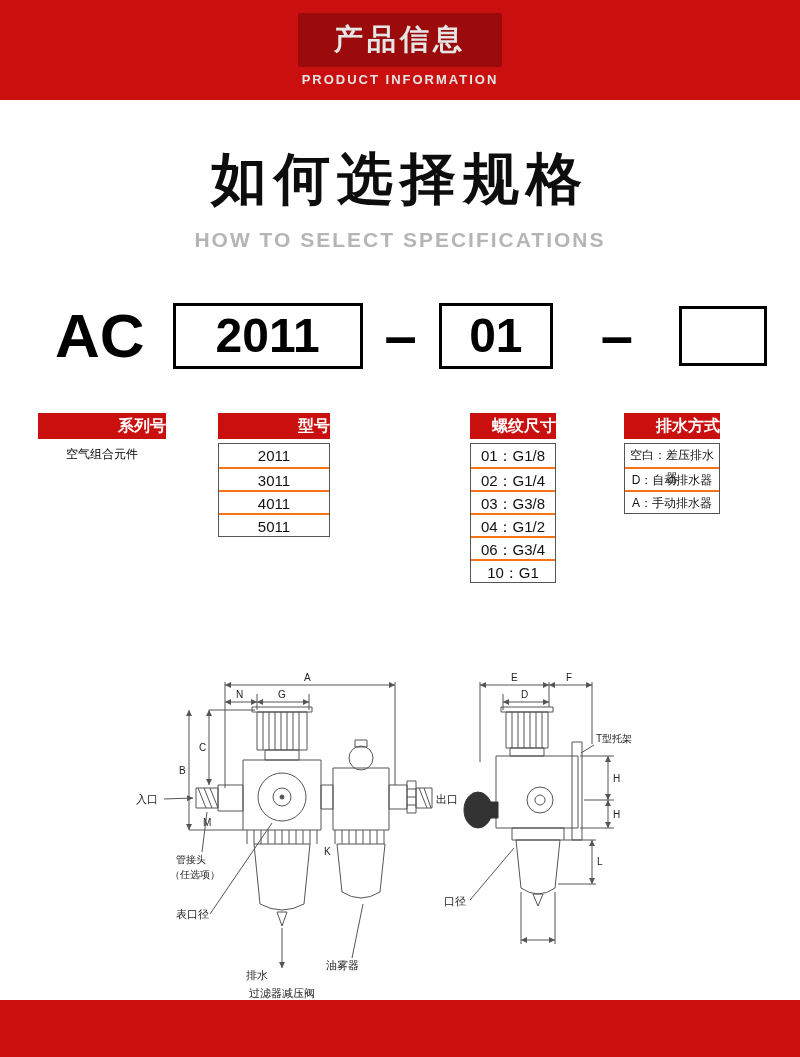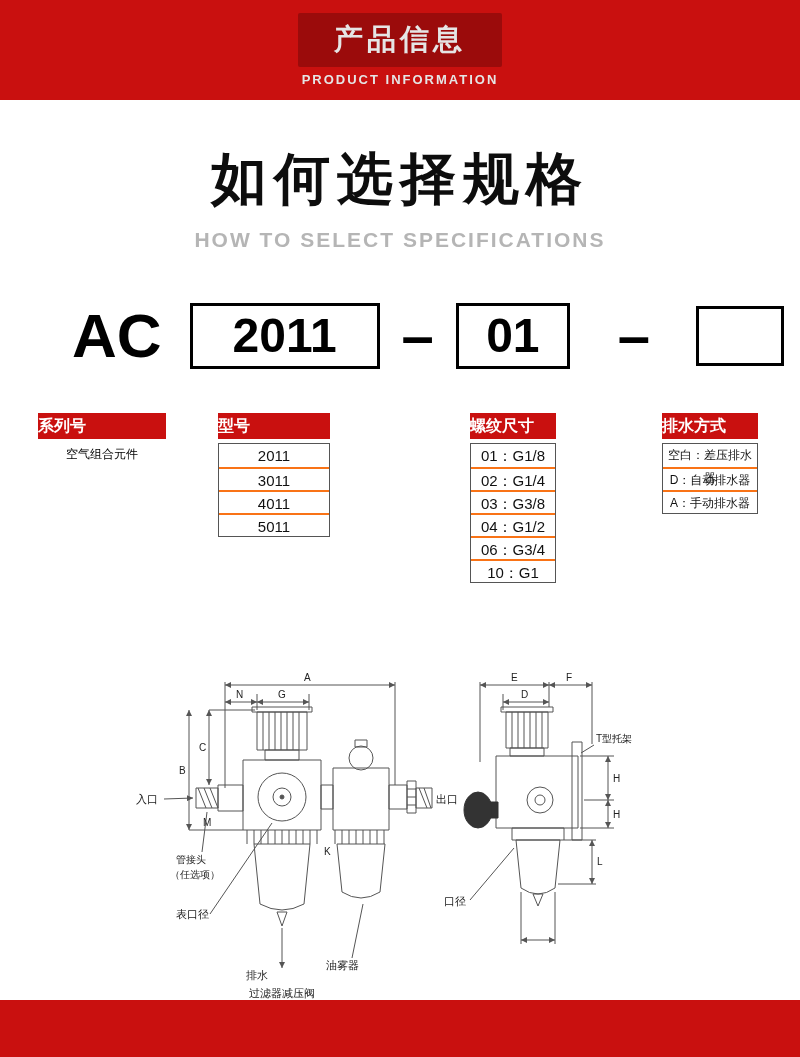--- a/index.html
+++ b/index.html
@@ -12,36 +12,36 @@
   .banner-badge { display: inline-block; margin-top: 13px; padding: 7px 36px; background: #9b0b0b; border-radius: 2px; }
   .banner-title { font-size: 29px; font-weight: bold; letter-spacing: 4px; }
   .banner-subtitle { margin-top: 5px; font-size: 13px; letter-spacing: 2px; font-weight: bold; }
 
   
   .heading { position: absolute; top: 142px; left: 0; width: 100%; text-align: center; }
   .heading-title { font-size: 56px; font-weight: bold; color: #0d0d0d; letter-spacing: 7px; }
   .heading-subtitle { margin-top: 10px; font-size: 21px; font-weight: bold; color: #b5b5b5; letter-spacing: 2px; }
 
   
-  .model-row { position: absolute; top: 303px; left: 72px; display: flex; align-items: center; }
+  .model-row { position: absolute; top: 303px; left: 55px; display: flex; align-items: center; }
   .code-prefix { font-size: 62px; font-weight: bold; line-height: 1; }
   .code-box { display: flex; align-items: center; justify-content: center; border: 3px solid #000; font-size: 48px; font-weight: bold; line-height: 1; }
   .box-model  { width: 190px; height: 66px; margin-left: 28px; }
   .code-dash  { font-size: 58px; font-weight: bold; margin-left: 22px; line-height: 1; }
   .box-thread { width: 114px; height: 66px; margin-left: 22px; }
   .dash2 { margin-left: 48px; }
   .box-drain  { width: 88px; height: 60px; margin-left: 46px; }
 
   
   .col { position: absolute; top: 413px; }
-  .col-header { height: 26px; line-height: 26px; background: #c9100f; color: #fff; font-size: 16px; font-weight: bold; text-align: left; }
+  .col-header { height: 26px; line-height: 26px; background: #c9100f; color: #fff; font-size: 16px; font-weight: bold; text-align: right; }
   .col-series { left: 38px;  width: 128px; }
   .col-model  { left: 218px; width: 112px; }
   .col-thread { left: 442px; width: 114px; padding-left: 28px; }
-  .col-drain  { left: 634px; width: 124px; padding-left: 28px; }
+  .col-drain  { left: 596px; width: 124px; padding-left: 28px; }
   .col-plain { margin-top: 7px; font-size: 12px; text-align: center; color: #000; }
   .col-table { margin-top: 4px; border: 1px solid #555; background: #fff; }
   .cell { height: 23px; line-height: 23px; text-align: center; font-size: 15px; color: #111; border-top: 2px solid #f97316; }
   .cell:first-child { border-top: none; }
   .col-drain .cell { font-size: 12px; }
 
   
   .drawing { position: absolute; top: 652px; left: 0; }
   .drawing line, .drawing rect, .drawing path, .drawing circle, .drawing ellipse { vector-effect: non-scaling-stroke; }
   .drawing text { fill: #222; stroke: none; }

